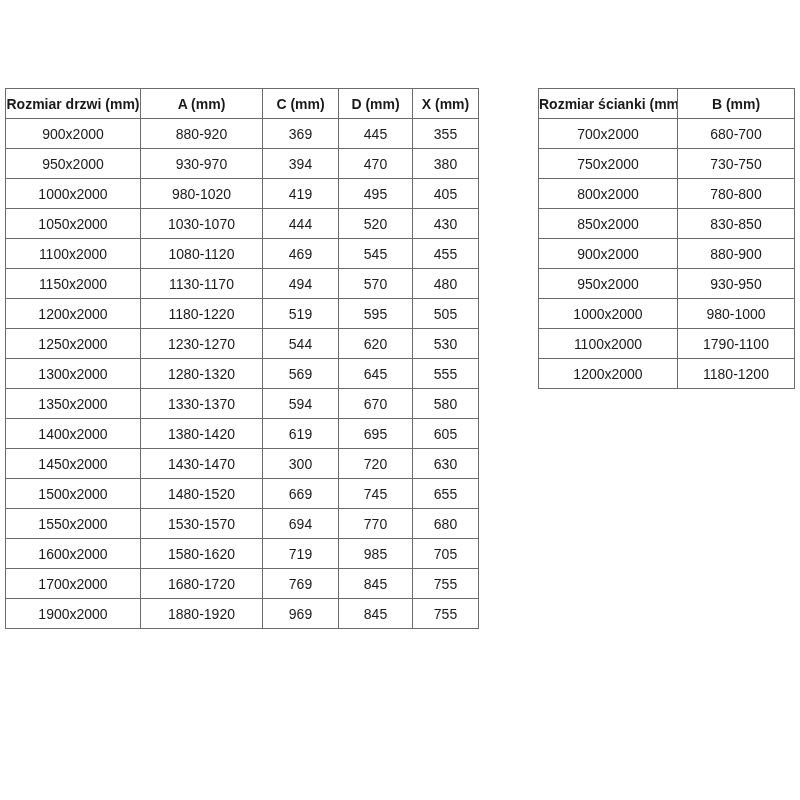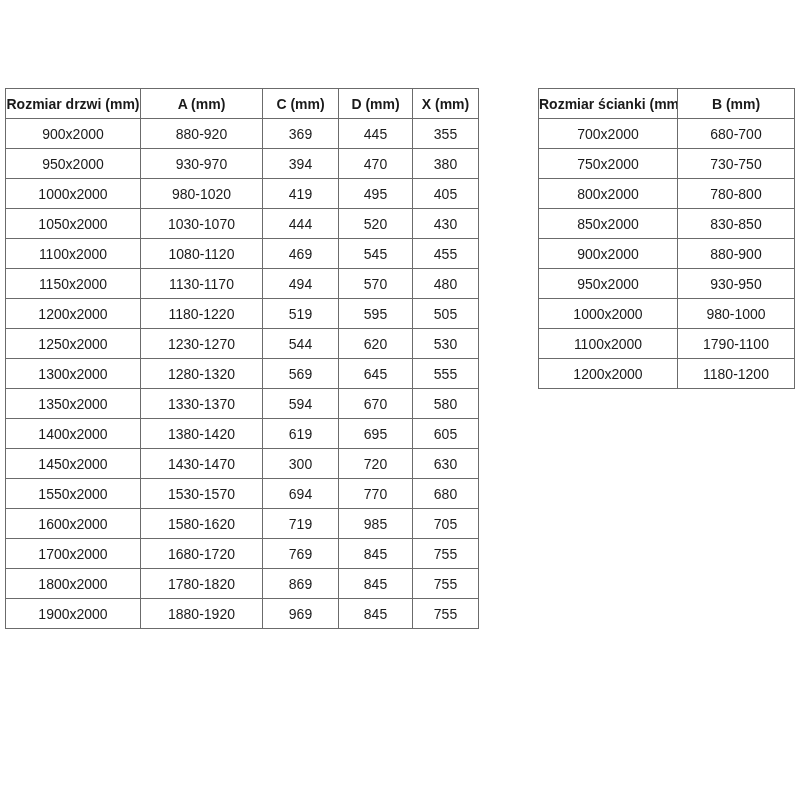--- a/index.html
+++ b/index.html
@@ -132,44 +132,44 @@
         <td>605</td>
       </tr>
       <tr>
         <td>1450x2000</td>
         <td>1430-1470</td>
         <td>300</td>
         <td>720</td>
         <td>630</td>
       </tr>
       <tr>
+        <td>1500x2000</td>
+        <td>1480-1520</td>
+        <td>669</td>
+        <td>745</td>
+        <td>655</td>
+      </tr>
+      <tr>
         <td>1550x2000</td>
         <td>1530-1570</td>
         <td>694</td>
         <td>770</td>
         <td>680</td>
       </tr>
       <tr>
         <td>1600x2000</td>
         <td>1580-1620</td>
         <td>719</td>
         <td>985</td>
         <td>705</td>
       </tr>
       <tr>
         <td>1700x2000</td>
         <td>1680-1720</td>
         <td>769</td>
-        <td>845</td>
-        <td>755</td>
-      </tr>
-      <tr>
-        <td>1800x2000</td>
-        <td>1780-1820</td>
-        <td>869</td>
         <td>845</td>
         <td>755</td>
       </tr>
       <tr>
         <td>1900x2000</td>
         <td>1880-1920</td>
         <td>969</td>
         <td>845</td>
         <td>755</td>
       </tr>

